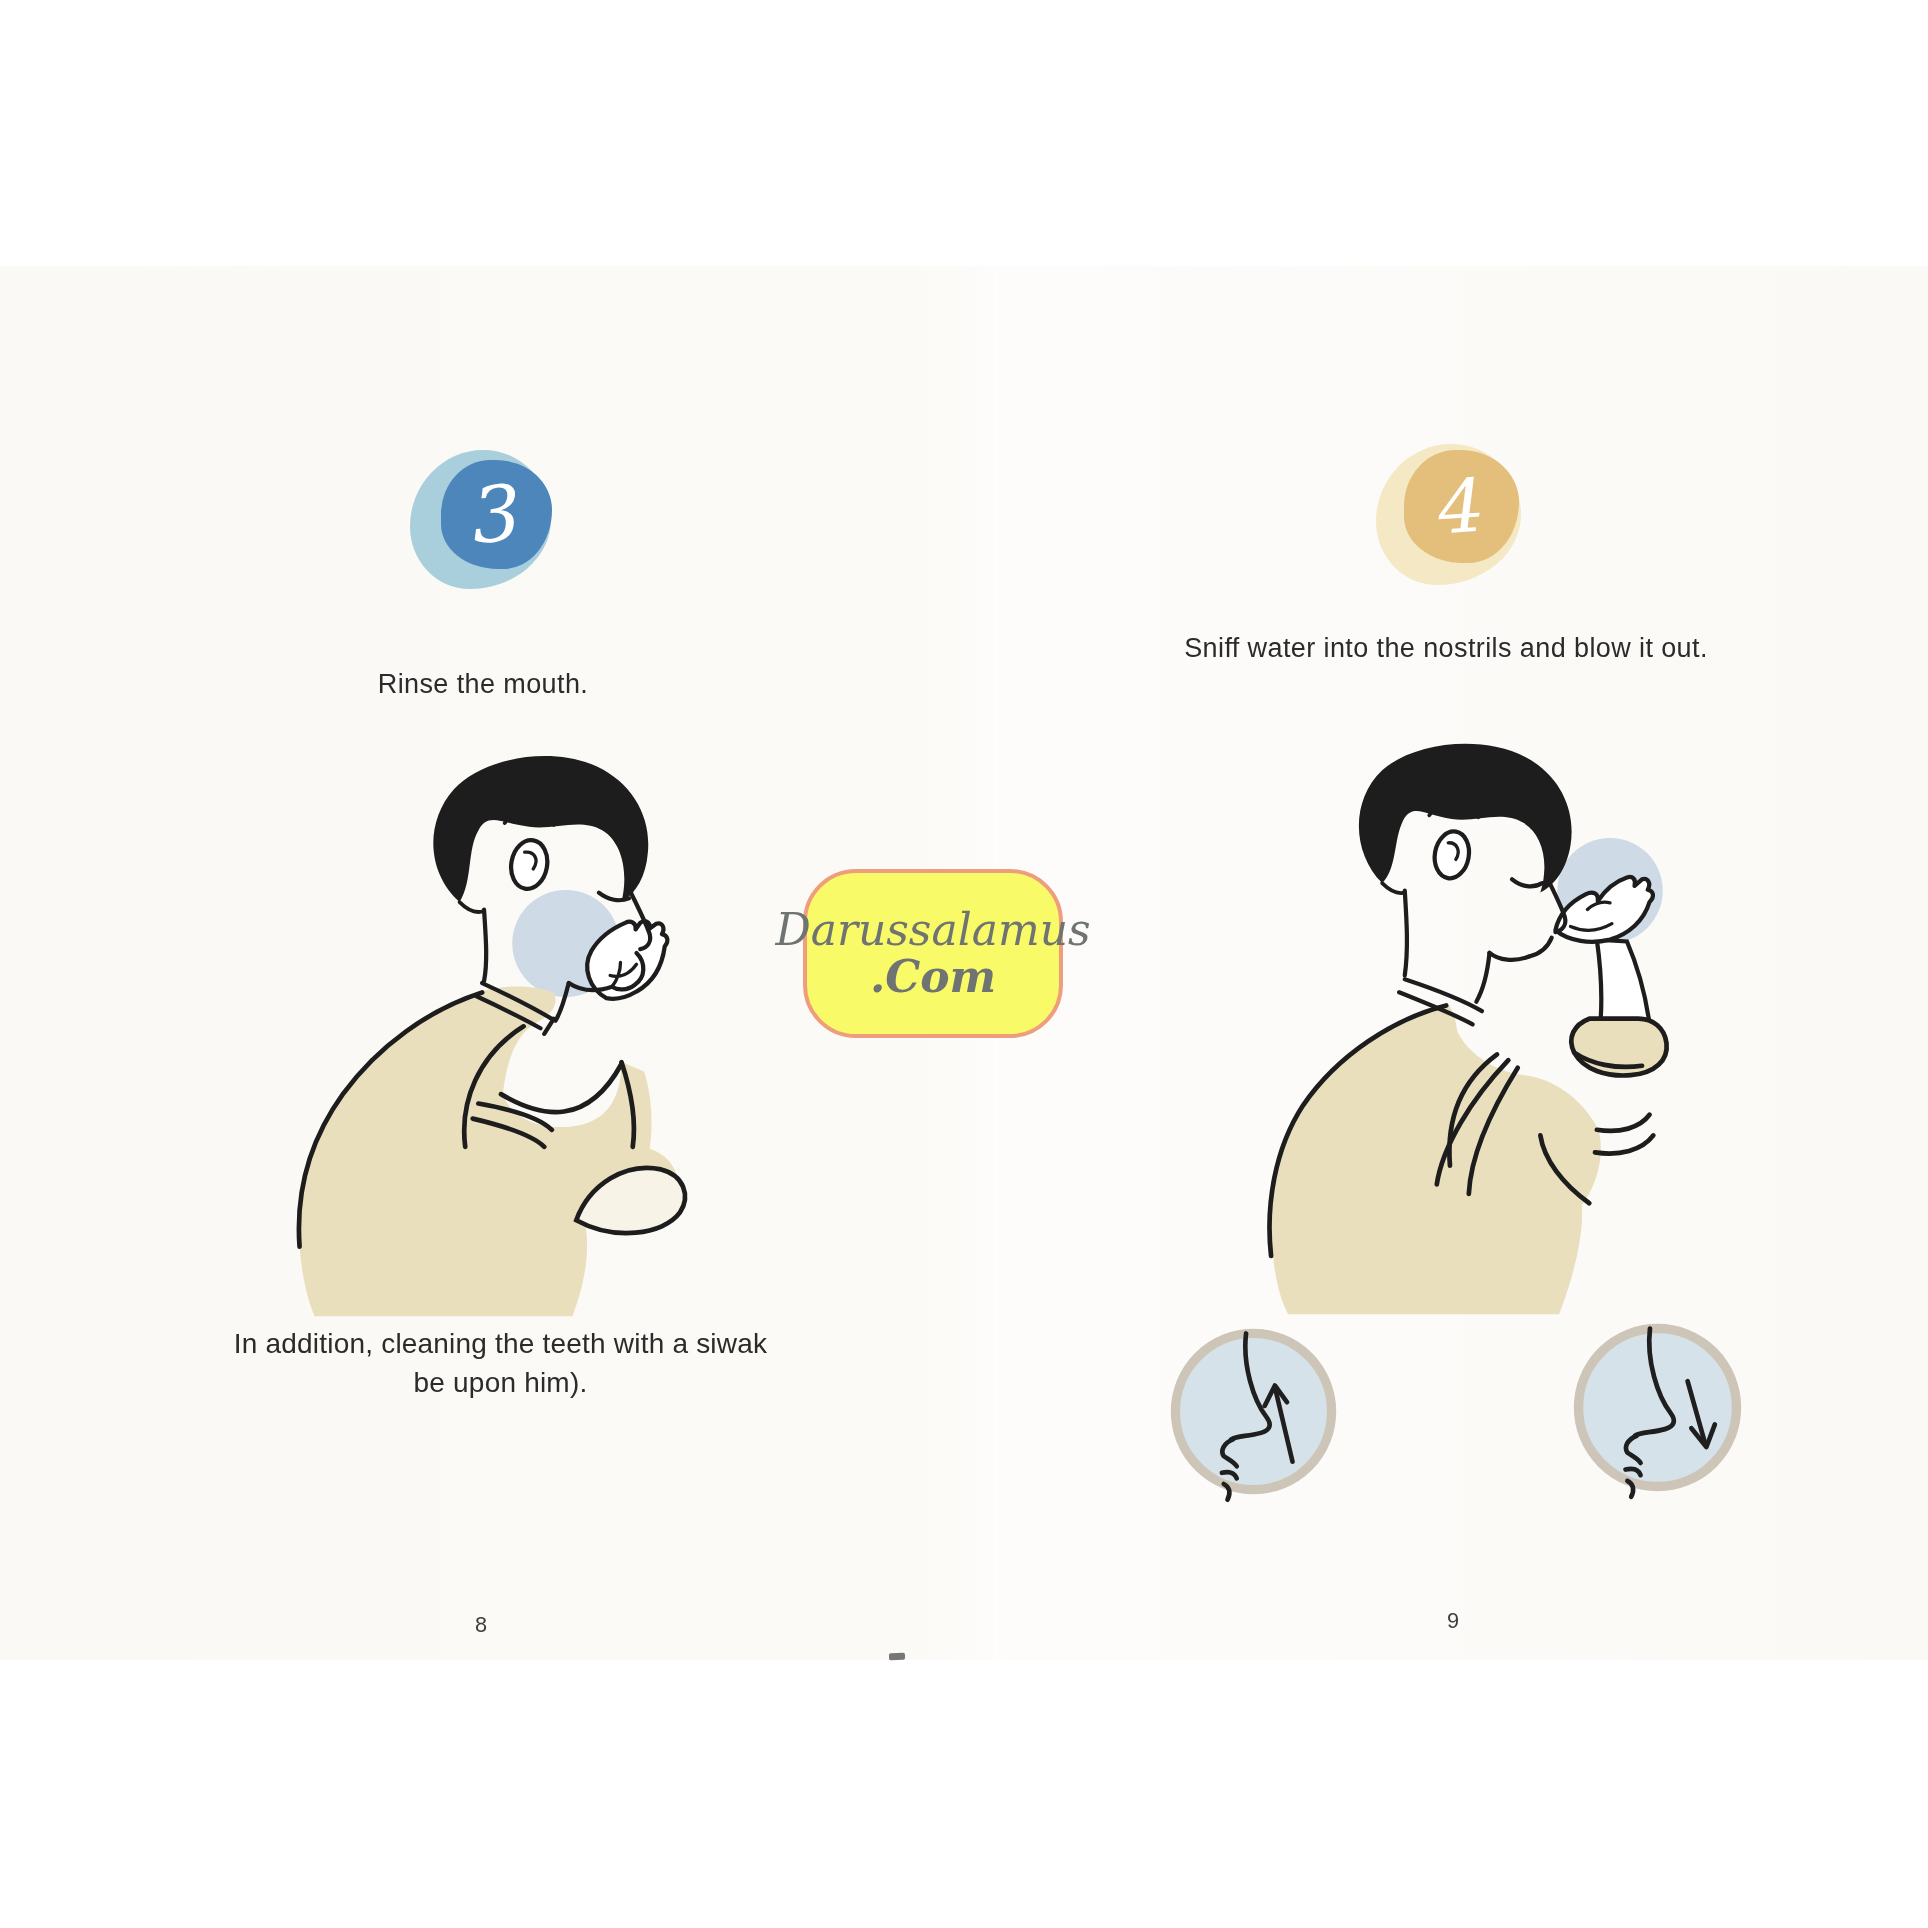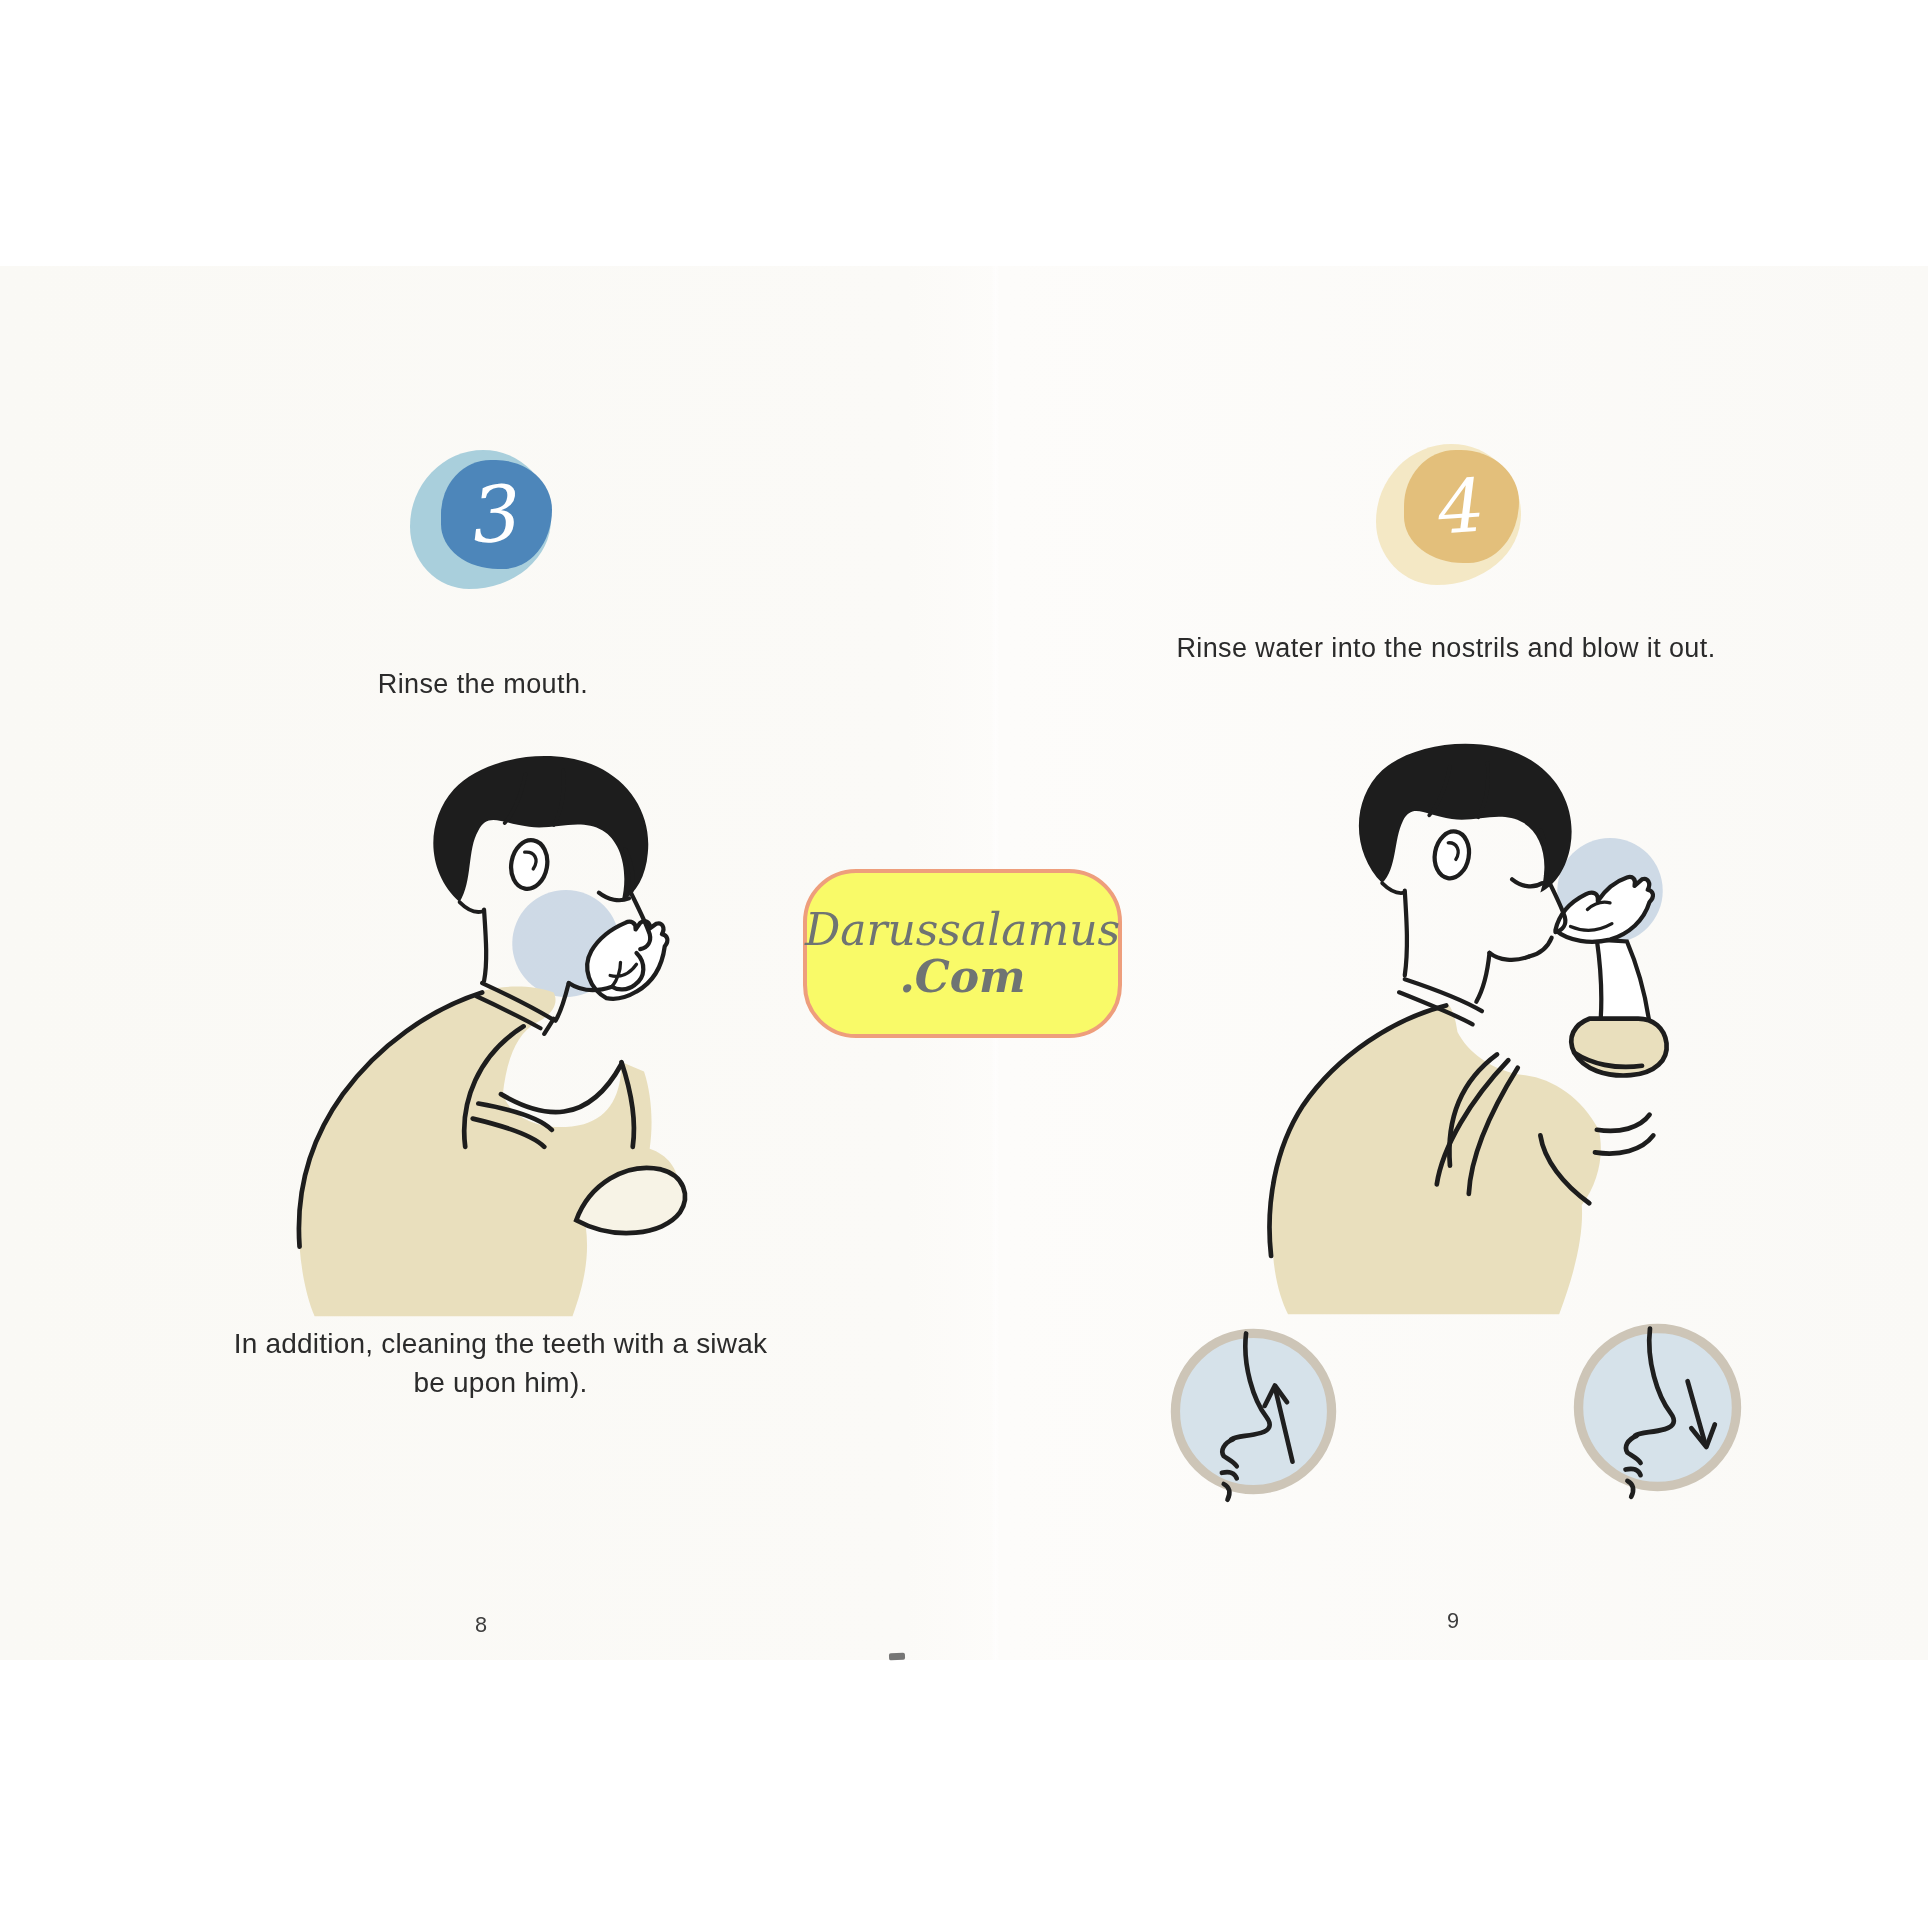--- a/index.html
+++ b/index.html
@@ -48,21 +48,21 @@
   .note{
     position:absolute;left:72px;top:1324px;width:857px;
     text-align:center;font-size:28px;line-height:39px;letter-spacing:0.2px;color:#2b2b2b;
   }
   .note span{display:block;}
   .pagenum{position:absolute;font-size:21.7px;color:#3d3d3d;}
   #pagenum-left{left:475px;top:1612px;}
   #pagenum-right{left:1447px;top:1608px;}
   
   .watermark{
-    position:absolute;left:803px;top:869px;width:319px;height:169px;
+    position:absolute;left:803px;top:869px;width:260px;height:169px;
     background:#f9fa68;border:4.7px solid #ee9e7c;border-radius:53px;
     box-sizing:border-box;display:flex;flex-direction:column;
     align-items:center;justify-content:center;
     font-family:"DejaVu Serif", serif;font-style:italic;color:#6f7473;
   }
   .watermark .wline1{font-size:44px;line-height:1.05;}
   .watermark .wline2{font-size:44px;line-height:1.05;font-weight:bold;}
   
   svg{position:absolute;overflow:visible;}
   #man-left{left:241px;top:744px;}
@@ -180,21 +180,21 @@
 
 <div class="pagenum" id="pagenum-left">8</div>
 
 <div class="badge" id="badge4">
   <div class="blob-light"></div>
   <div class="blob-main">
     <div class="num">4</div>
   </div>
 </div>
 
-<div class="caption" id="caption4">Rinse water into the nostrils and blow it out.</div>
+<div class="caption" id="caption4">Sniff water into the nostrils and blow it out.</div>
 
 <svg id="man-right" width="499" height="580" viewBox="0 0 530 616" aria-label="Man in profile sniffing water into his nostrils from his cupped hand">
   <circle cx="410" cy="160" r="56" fill="#c6d4e3" opacity="0.85"></circle>
 
   <path fill="#e9dfbd" d="
     M 238,280
     C 183,294 123,332 86,386
     C 56,432 46,492 52,546
     C 54,572 60,594 68,610
     L 356,610

